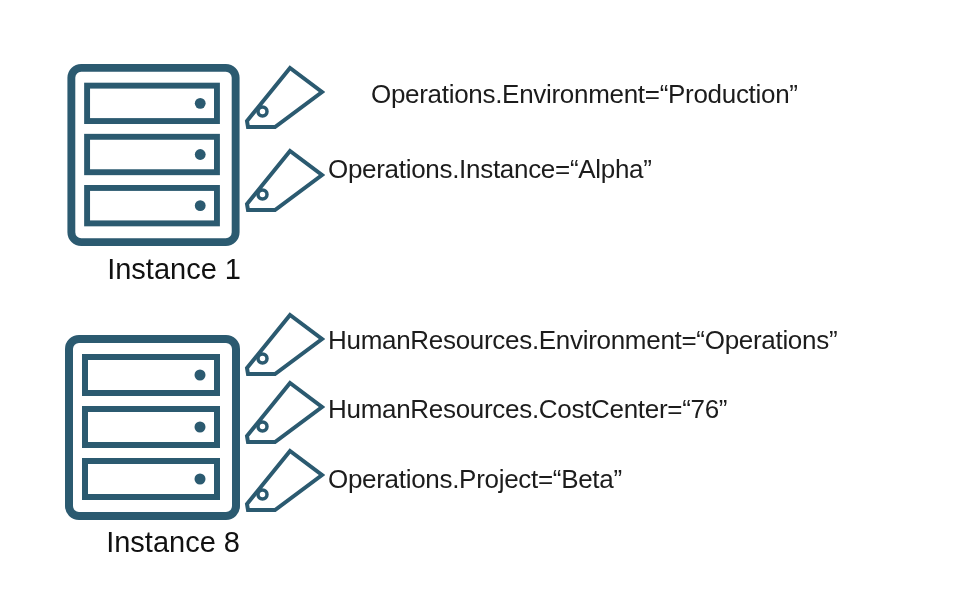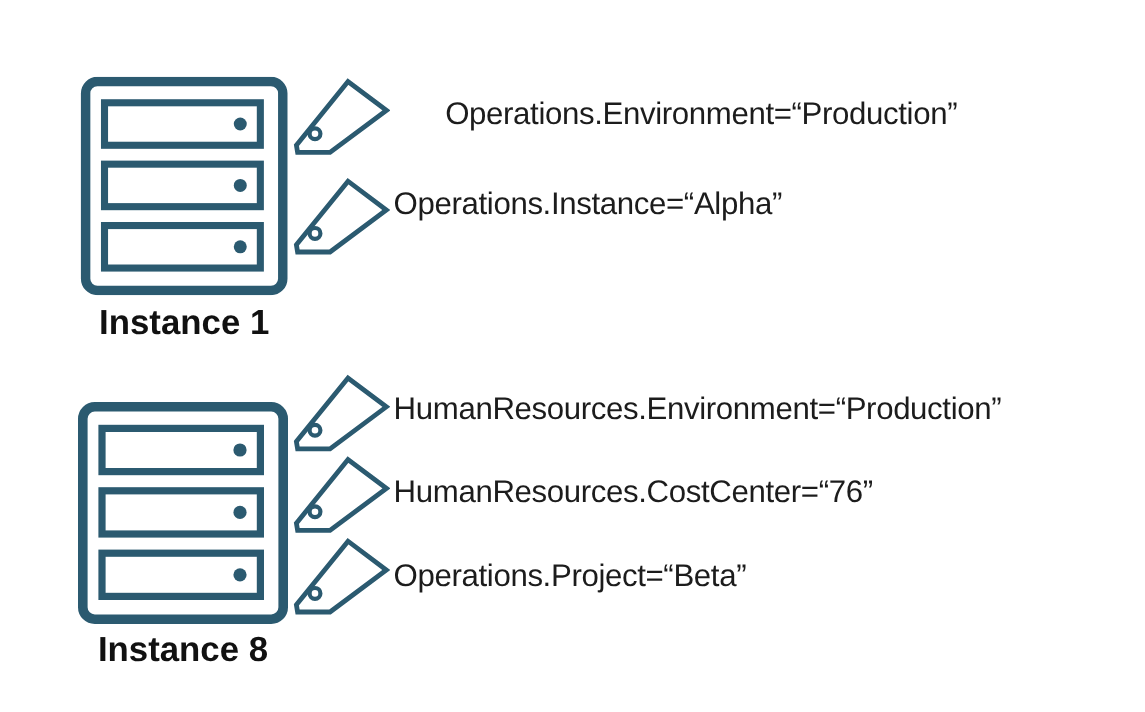--- a/index.html
+++ b/index.html
@@ -17,24 +17,23 @@
     font-size: 26px;
     letter-spacing: -0.3px;
     color: #1c1c1c;
     white-space: nowrap;
     line-height: 34px;
   }
   .instance-label {
     position: absolute;
     font-size: 29px;
     color: #111111;
-    text-align: center;
+    text-align: right;
     white-space: nowrap;
     line-height: 36px;
-    font-weight: bold;
   }
   svg { display: block; }
 </style>
 </head>
 <body>
 
 <div class="canvas">
 
   <div>
 
@@ -89,20 +88,20 @@
     </svg>
     <svg class="abs" style="left:244px; top:378px;" width="81" height="68" viewBox="0 0 81 68">
       <path d="M3 58 L46 5 L78 29 L31 64 L4 64 Z" fill="#ffffff" stroke="#2b5a70" stroke-width="4" stroke-linejoin="miter"></path>
       <circle cx="18.5" cy="48.5" r="4.5" fill="#ffffff" stroke="#2b5a70" stroke-width="3.5"></circle>
     </svg>
     <svg class="abs" style="left:244px; top:446px;" width="81" height="68" viewBox="0 0 81 68">
       <path d="M3 58 L46 5 L78 29 L31 64 L4 64 Z" fill="#ffffff" stroke="#2b5a70" stroke-width="4" stroke-linejoin="miter"></path>
       <circle cx="18.5" cy="48.5" r="4.5" fill="#ffffff" stroke="#2b5a70" stroke-width="3.5"></circle>
     </svg>
 
-    <div class="tag-text" style="left:328px; top:323px;">HumanResources.Environment=“Production”</div>
+    <div class="tag-text" style="left:328px; top:323px;">HumanResources.Environment=“Operations”</div>
     <div class="tag-text" style="left:328px; top:392px;">HumanResources.CostCenter=“76”</div>
     <div class="tag-text" style="left:328px; top:462px;text-align:center;">Operations.Project=“Beta”</div>
 
     <div class="instance-label" style="left:65px; top:524px; width:175px;">Instance 8</div>
   </div>
 
 </div>
 
 </body></html>

